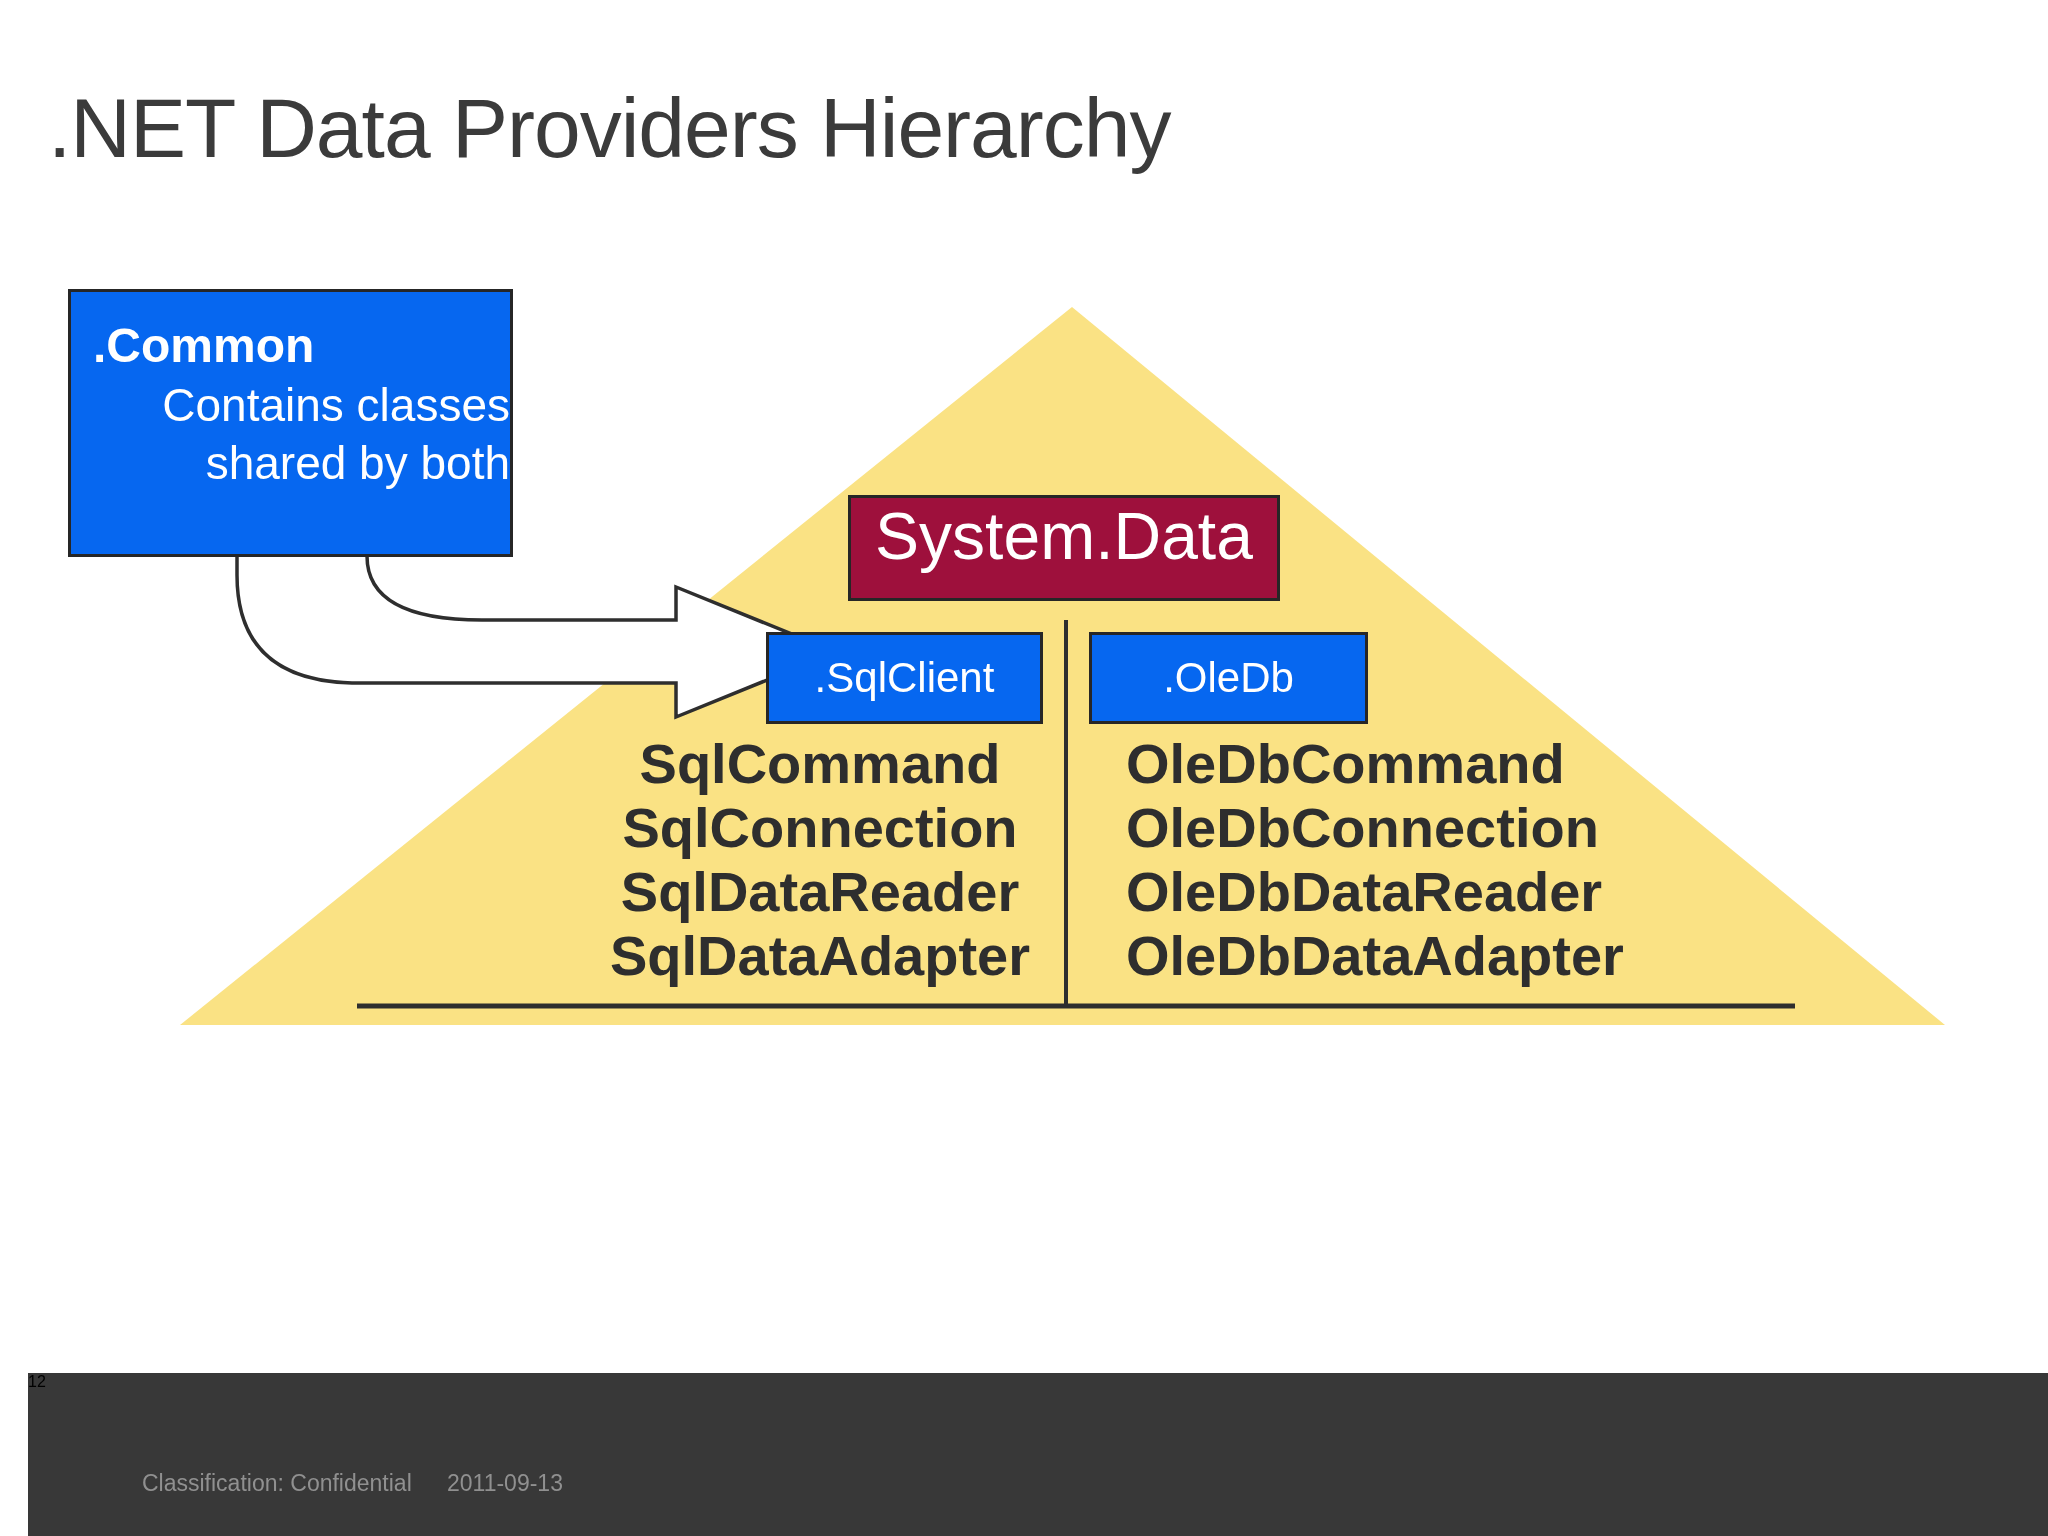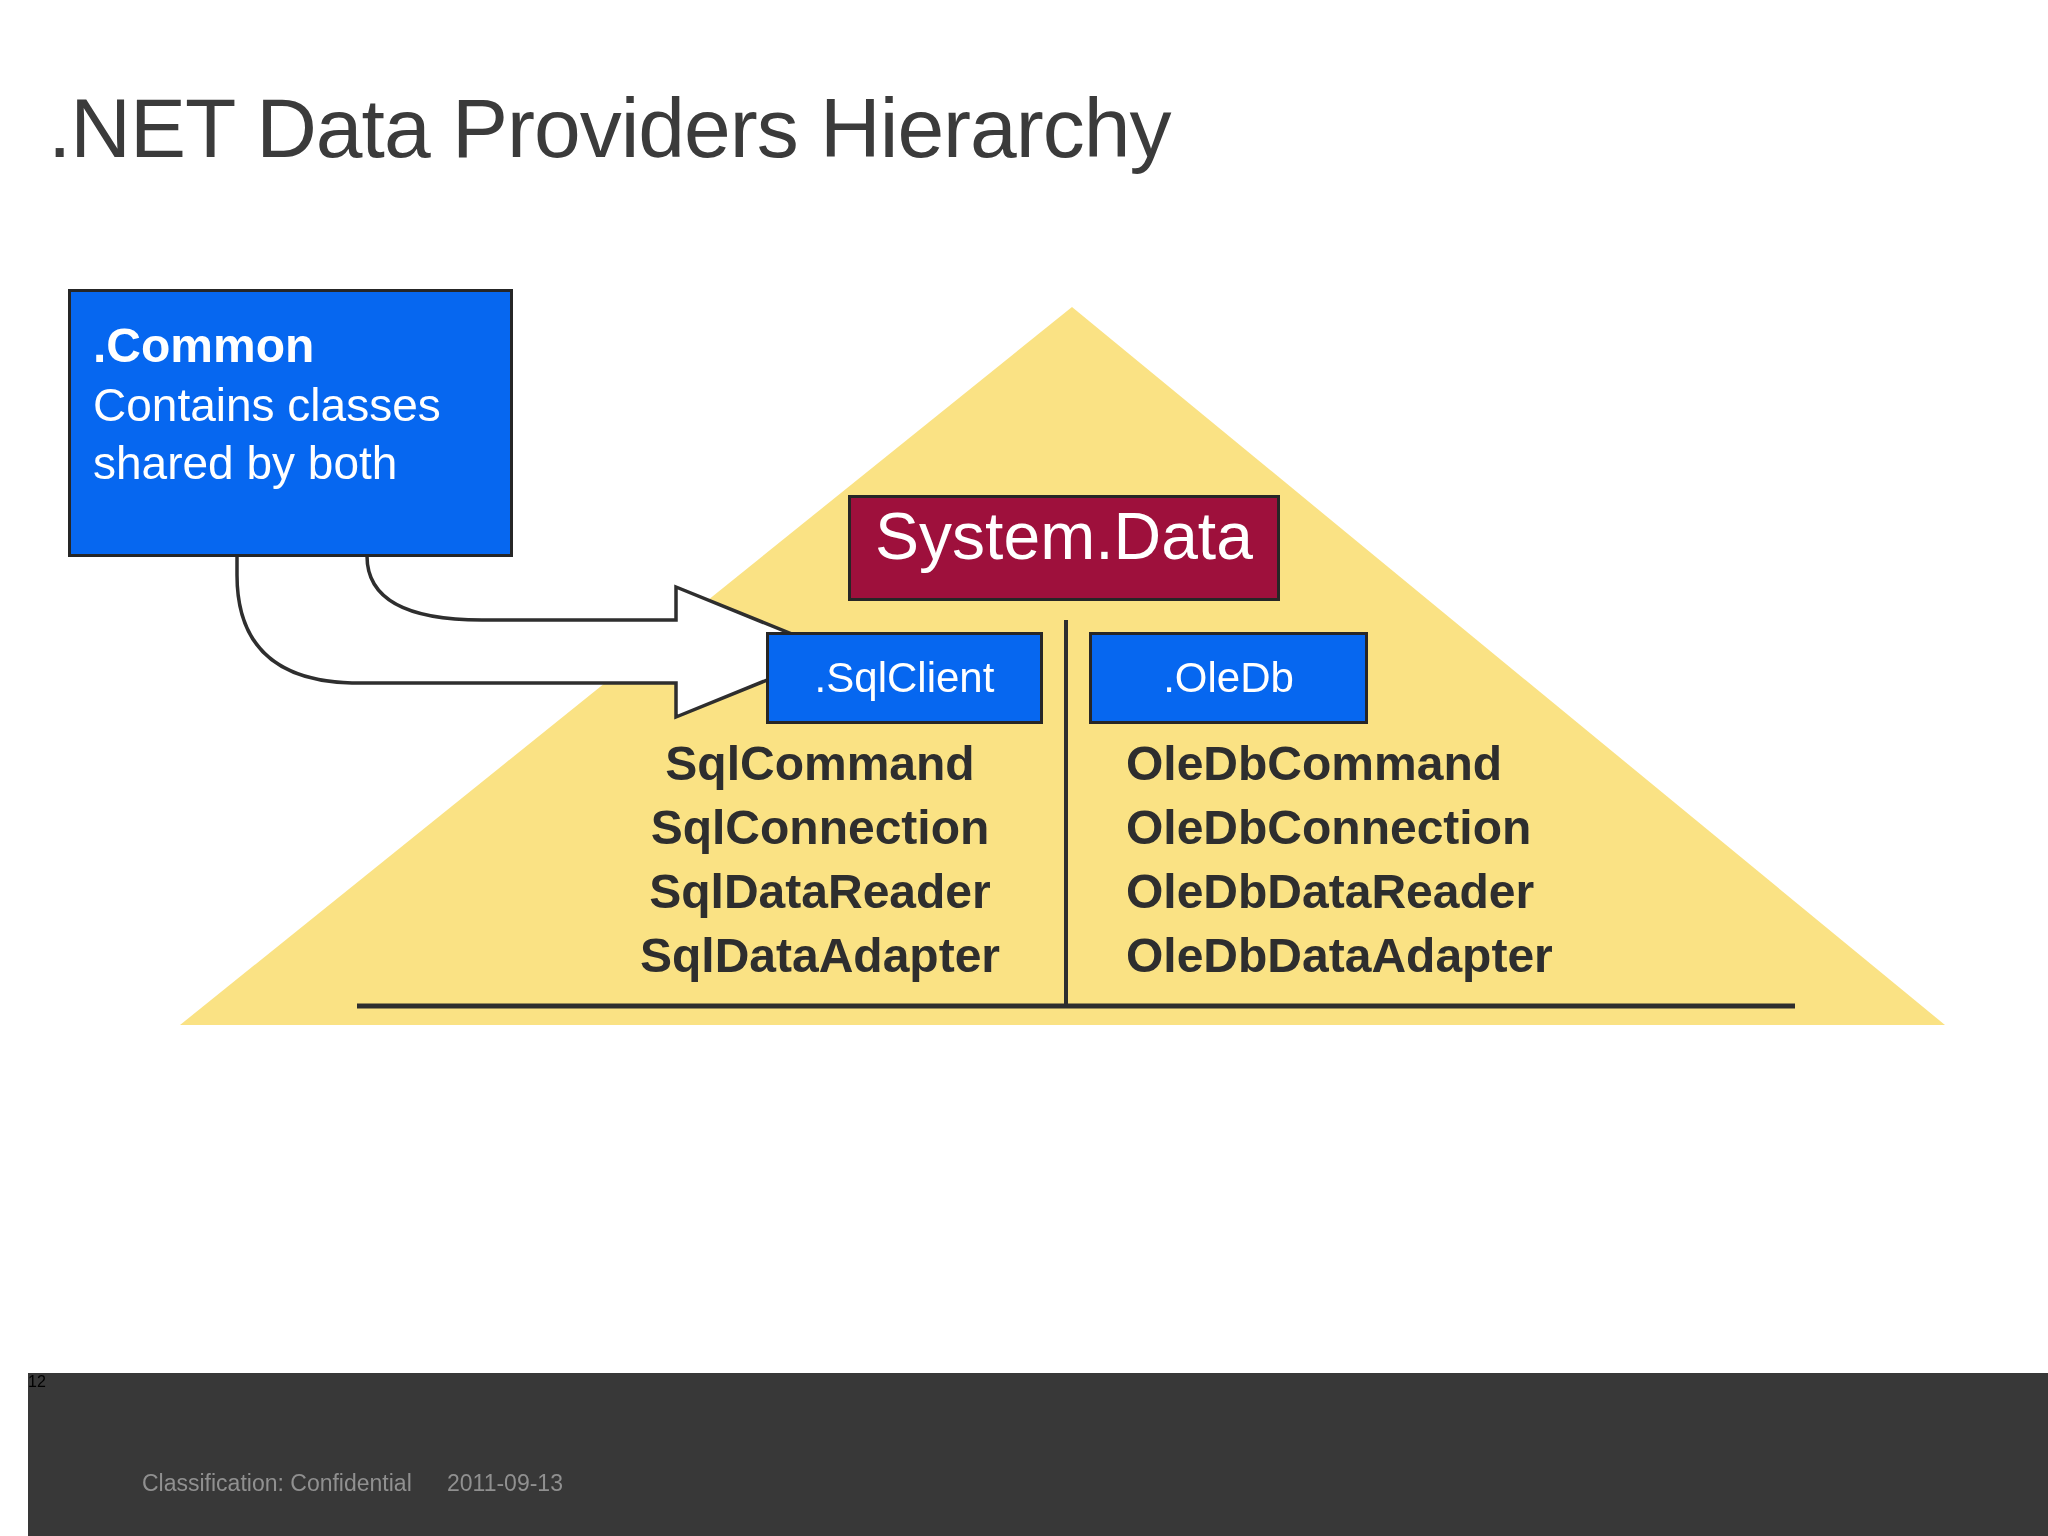--- a/index.html
+++ b/index.html
@@ -12,38 +12,38 @@
     font-size:84px;line-height:1.05;font-weight:400;color:#3b3b3b;
     letter-spacing:-1px;white-space:nowrap;
   }
   .shape-layer{position:absolute;left:0;top:0;width:2048px;height:1536px;}
   .callout{
     position:absolute;left:68px;top:289px;width:445px;height:268px;
     background:#0667f0;border:3px solid #262626;box-sizing:border-box;
     color:#ffffff;padding:24px 0 0 22px;
   }
   .callout .c-title{font-size:48px;font-weight:700;line-height:60px;}
-  .callout .c-line{font-size:46px;font-weight:400;line-height:58px;}
+  .callout .c-line{font-size:46px;font-weight:400;line-height:58px;text-align:right;}
   .root-box{
     position:absolute;left:848px;top:495px;width:432px;height:106px;
     background:#9e103c;border:3px solid #262626;box-sizing:border-box;
     display:flex;align-items:flex-start;justify-content:center;
     color:#ffffff;font-size:66px;font-weight:400;white-space:nowrap;
   }
   .ns-box{
     position:absolute;top:632px;height:92px;
     background:#0667f0;border:3px solid #262626;box-sizing:border-box;
     display:flex;align-items:center;justify-content:center;
     color:#ffffff;font-size:42px;font-weight:400;white-space:nowrap;
   }
   .ns-box.sqlclient{left:766px;width:277px;}
   .ns-box.oledb{left:1089px;width:279px;}
   .class-col{
     position:absolute;top:732px;
-    font-size:48px;font-weight:700;line-height:64px;color:#2e2e2e;
+    font-size:56px;font-weight:700;line-height:64px;color:#2e2e2e;
     white-space:nowrap;
   }
   .class-col.left{left:590px;width:460px;text-align:center;}
   .class-col.right{left:1126px;text-align:left;}
   .footer{
     position:absolute;left:0;top:1373px;width:2048px;height:179px;
     background:#383838;
     margin-left:28px;
   }
   .footer-text{

